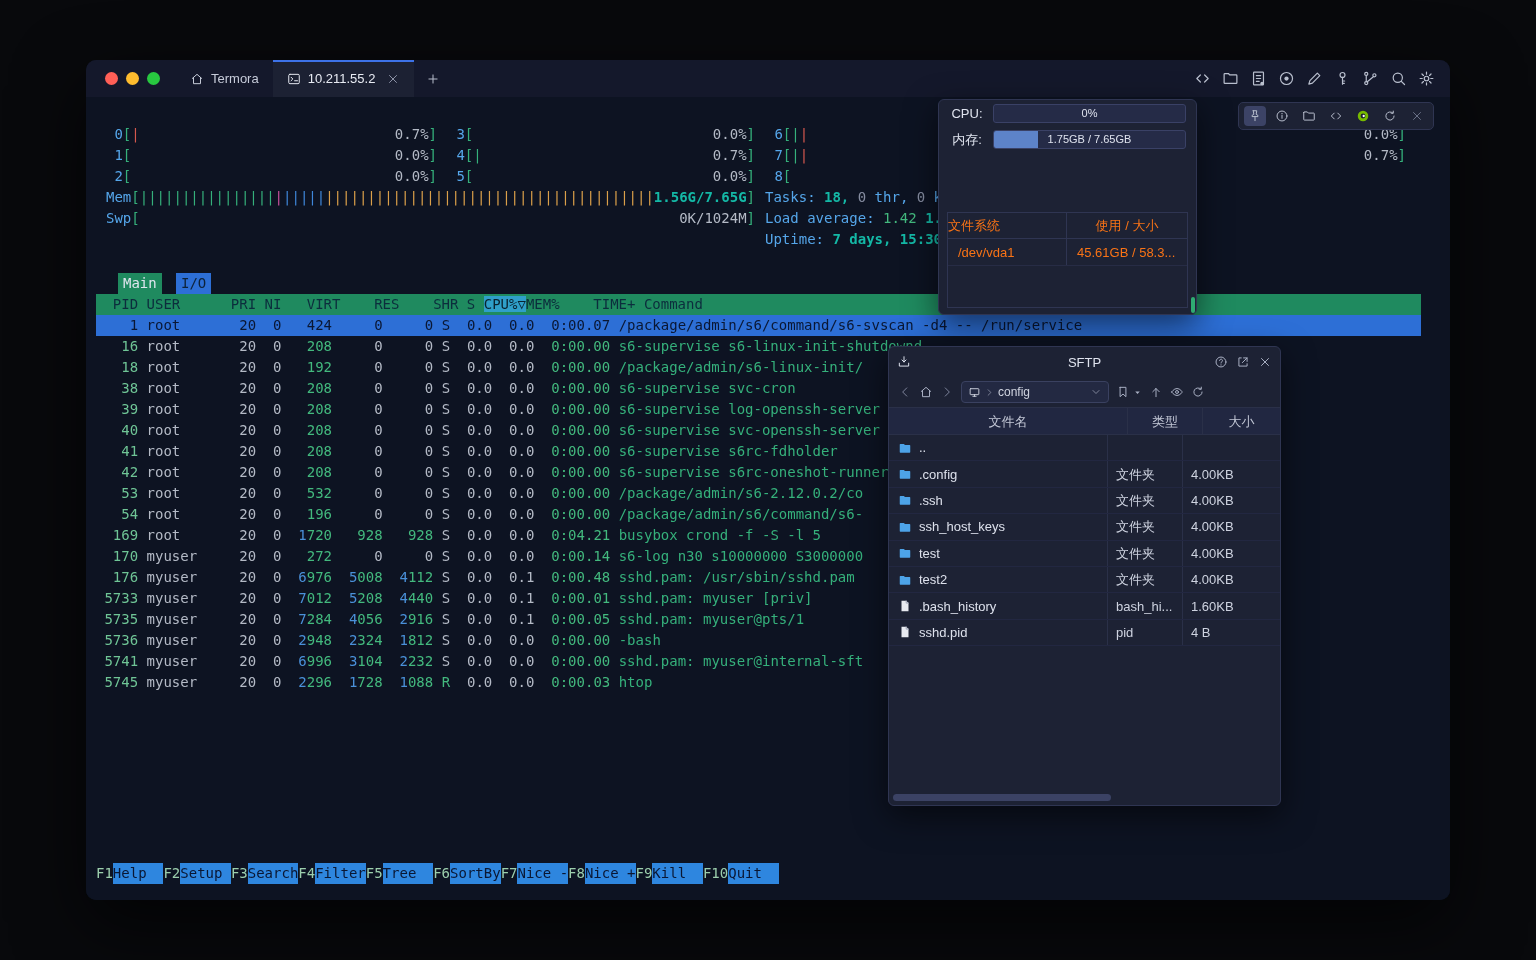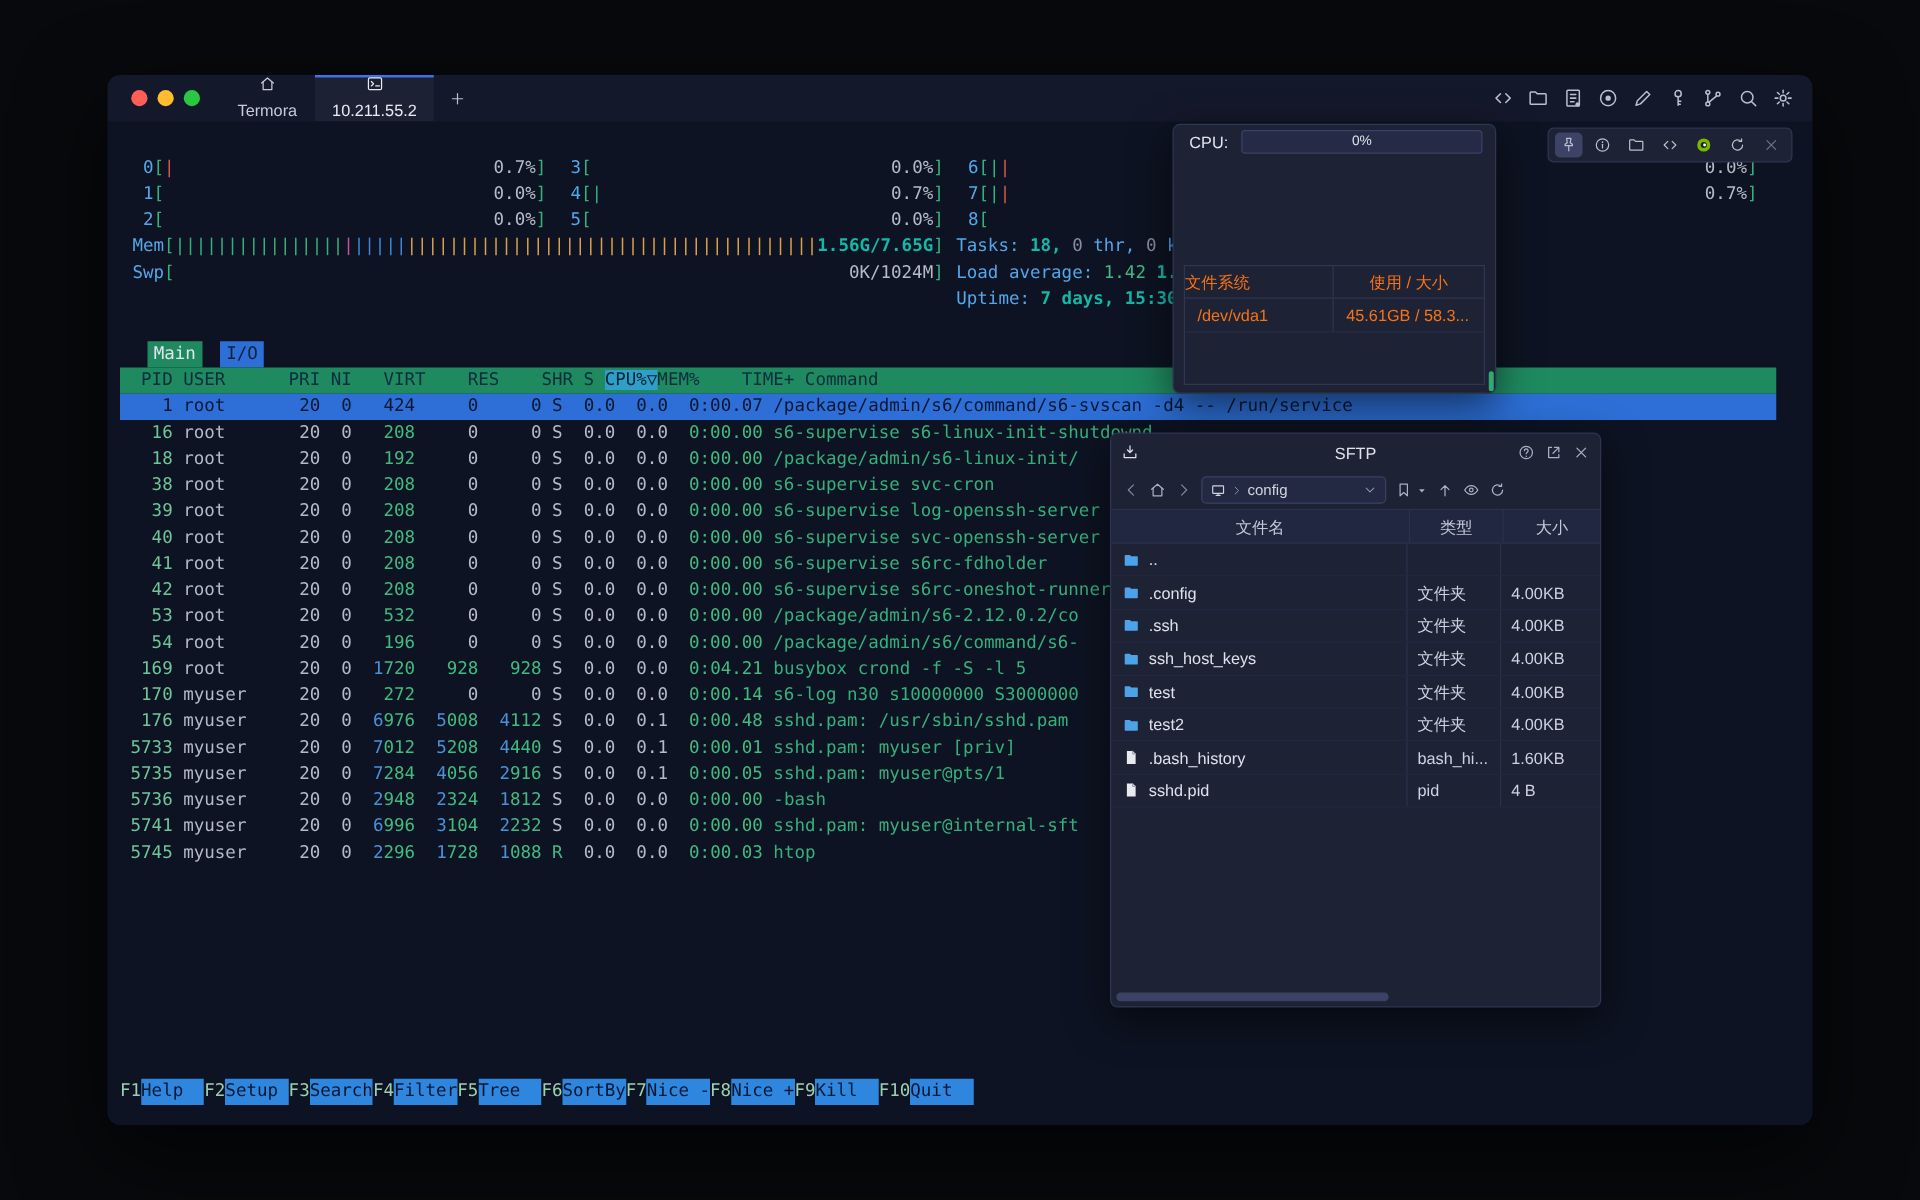--- a/index.html
+++ b/index.html
@@ -4,21 +4,21 @@
 <style>
   html,body{margin:0;padding:0;background:#08090c;width:1536px;height:960px;overflow:hidden;
     font-family:"Liberation Sans",sans-serif;}
   .stage{position:relative;width:1536px;height:960px;}
   .window{position:absolute;left:86px;top:60px;width:1364px;height:840px;background:#0d1322;
     border-radius:10px;box-shadow:0 24px 70px rgba(0,0,0,.65);overflow:hidden;}
   
   .tabbar{height:37px;background:#14182b;display:flex;align-items:stretch;border-bottom:1px solid #1f2438;}
   .lights{display:flex;gap:8px;align-items:center;padding:0 16px 0 19px;}
   .light{width:13px;height:13px;border-radius:50%;}
-  .tab{display:flex;align-items:center;gap:7px;padding:0 14px;color:#c6cbd9;font-size:13px;cursor:default;flex-direction:column;}
+  .tab{display:flex;align-items:center;gap:7px;padding:0 14px;color:#c6cbd9;font-size:13px;cursor:default;}
   .tab.active{background:#1c2133;box-shadow:inset 0 2px 0 #3d72e8;color:#e8ebf3;}
   .tab .close{color:#8e94a8;margin-left:4px;}
   .newtab{display:flex;align-items:center;padding:0 12px;color:#b9bfce;}
   .win-icons{display:flex;gap:11px;align-items:center;margin-left:auto;padding-right:15px;color:#b9bfce;}
   .ic{width:17px;height:17px;display:inline-flex;}
   .ic svg{width:100%;height:100%;}
   .ic14{width:14px;height:14px;display:inline-flex;}
   .ic14 svg{width:100%;height:100%;}
   
   .term{position:absolute;top:37px;left:0;right:0;bottom:0;background:#0d1322;
@@ -79,21 +79,21 @@
   .sf-head{display:flex;height:26px;flex:none;font-size:13px;color:#c3c8d6;align-items:center;background:#212741;
     border-top:1px solid #2a3048;border-bottom:1px solid #2a3048;}
   .col-name{flex:1;text-align:center;}
   .col-type{width:75px;flex:none;text-align:center;}
   .col-size{width:78px;flex:none;text-align:center;}
   .sf-bd{border-left:1px solid #2a3048;align-self:stretch;display:flex;align-items:center;justify-content:center;box-sizing:border-box;}
   .sf-body{flex:1;position:relative;overflow:hidden;}
   .sf-row{display:flex;align-items:center;height:25.4px;font-size:13px;color:#dde1ec;border-bottom:1px solid #222741;}
   .sf-name{flex:1;display:flex;align-items:center;gap:7px;padding-left:9px;overflow:hidden;}
   .sf-type{width:75px;flex:none;padding-left:8px;box-sizing:border-box;color:#ced3e0;border-left:1px solid #2a3048;align-self:stretch;display:flex;align-items:center;}
-  .sf-size{width:80px;flex:none;padding-left:8px;box-sizing:border-box;color:#ced3e0;border-left:1px solid #2a3048;align-self:stretch;display:flex;align-items:center;}
+  .sf-size{width:98px;flex:none;padding-left:8px;box-sizing:border-box;color:#ced3e0;border-left:1px solid #2a3048;align-self:stretch;display:flex;align-items:center;}
   .sf-hscroll{position:absolute;left:4px;bottom:4px;width:218px;height:7px;border-radius:4px;background:#3b4264;}
 </style>
 </head>
 <body>
 
 <div class="stage">
   <div class="window">
     <div class="tabbar">
       <div class="lights" id="lights">
           <span class="light" style="background: rgb(255, 95, 87);"></span>
@@ -231,20 +231,27 @@
         </div>
 
       <div class="panel sysinfo">
         <div id="si-meters">
             <div class="si-row">
               <span class="si-label">CPU:</span>
               <div class="si-bar">
                 <span>0%</span>
               </div>
             </div>
+            <div class="si-row">
+              <span class="si-label">内存:</span>
+              <div class="si-bar">
+                <div class="si-fill" style="width: 23%;"></div>
+                <span>1.75GB / 7.65GB</span>
+              </div>
+            </div>
           </div>
         <div class="si-table" id="si-table">
             <div class="si-thead">
               <span class="si-c1">文件系统</span>
               <span class="si-c2">使用 / 大小</span>
             </div>
             <div class="si-trow">
               <span class="si-c1">/dev/vda1</span>
               <span class="si-c2">45.61GB / 58.3...</span>
             </div>

